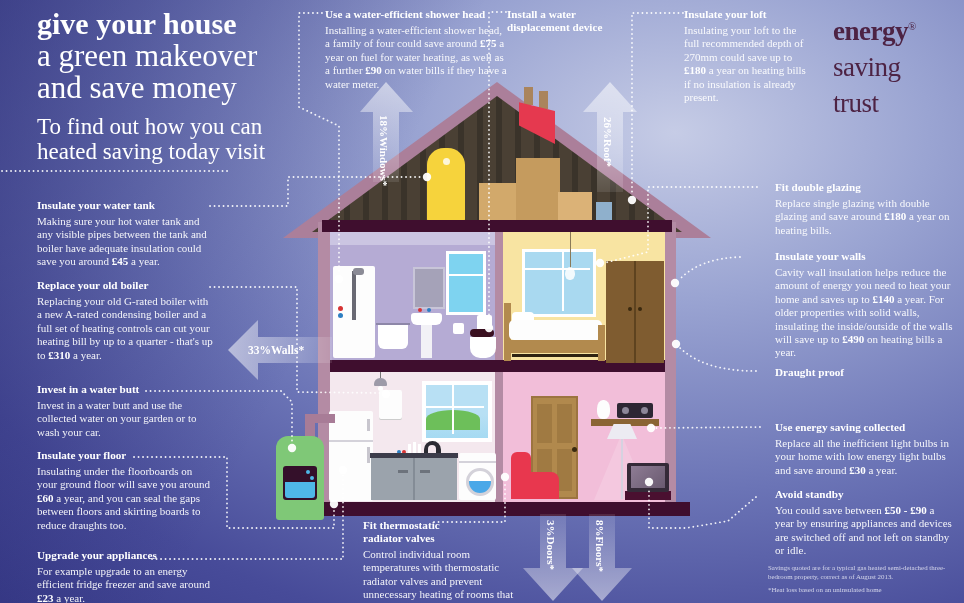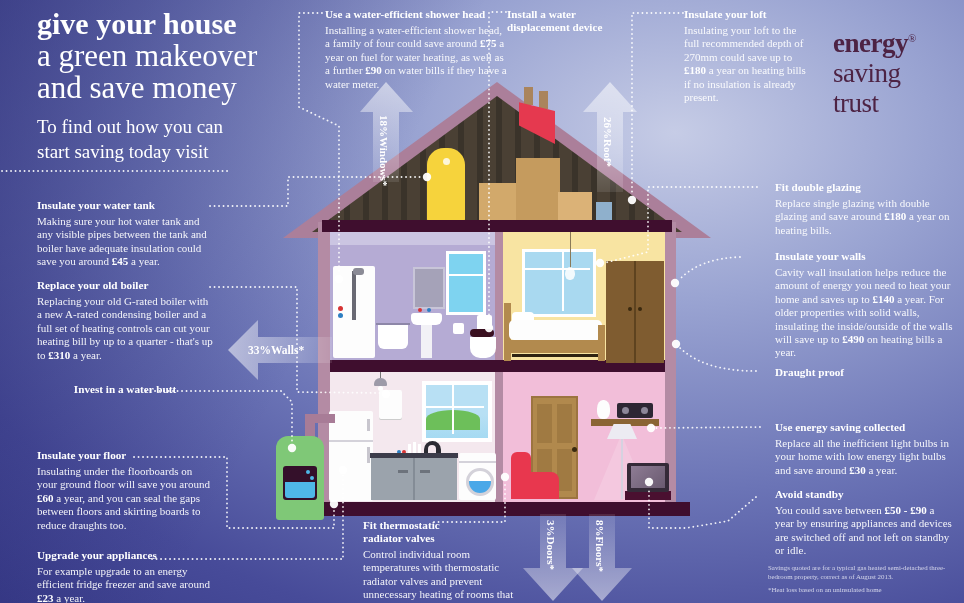--- a/index.html
+++ b/index.html
@@ -7,50 +7,50 @@
     position:relative;width:964px;height:603px;overflow:hidden;
     font-family:Liberation Serif, serif;
     background:
       linear-gradient(118deg, rgba(35,35,105,.45) 0%, rgba(35,35,105,0) 38%),
       radial-gradient(ellipse 980px 640px at 70% 22%, #c6cce6 0%, #9aa4d2 26%, #6b74b6 56%, #474b99 82%, #393c8a 100%);
   }
   .abs{position:absolute;}
   
   .title-line1{font-size:30px;font-weight:700;color:#fff;line-height:32px;}
   .title-line2{font-size:31px;font-weight:400;color:#fff;line-height:32px;}
-  .intro{font-size:19px;color:#fff;line-height:25px;font-weight:400;}
+  .intro{font-size:23px;color:#fff;line-height:25px;font-weight:400;}
   .intro-url{font-size:20px;font-weight:700;color:#fff;line-height:27px;}
   
   .callout{color:#fff;}
   .callout .c-title{font-size:11.2px;font-weight:700;line-height:13px;margin:0 0 3px 0;}
   .callout .c-body{font-size:11px;font-weight:400;line-height:13.4px;color:rgba(255,255,255,.93);margin:0;}
   .callout .c-body b{font-weight:700;color:#fff;}
   .nowrap{white-space:nowrap;}
   
-  .logo{color:#4d2344;font-size:27px;line-height:30px;letter-spacing:-0.5px;margin-top:15px;}
+  .logo{color:#4d2344;font-size:27px;line-height:36px;letter-spacing:-0.5px;}
   .logo .l1{font-weight:700;}
   .logo sup{font-size:11px;}
   
   .footnote{font-size:6.9px;line-height:9px;color:rgba(230,232,245,.85);}
   .footnote p{margin:0 0 4px 0;}
   .svg-overlay{position:absolute;left:0;top:0;pointer-events:none;}
 </style>
 </head>
 <body>
 
 <div class="canvas">
 
   <div class="abs" style="left:37px;top:8px;">
     <div class="title-line1">give your house</div>
     <div class="title-line2">a green makeover</div>
     <div class="title-line2">and save money</div>
   </div>
   <div class="abs" style="left:37px;top:114px;">
     <div class="intro">To find out how you can</div>
-    <div class="intro">start saving today visit</div>
+    <div class="intro">heated saving today visit</div>
   </div>
 
   <div class="abs logo" style="left:833px;top:8px;">
     <div><span class="l1">energy</span><sup>®</sup></div>
     <div>saving</div>
     <div>trust</div>
   </div>
 
   <div class="abs" style="left:283px;top:82px;width:428px;height:156px;background:#ab7f9a;clip-path:polygon(50% 0,0 100%,100% 100%);"></div>
   <div class="abs" style="left:312px;top:96px;width:370px;height:136px;background:repeating-linear-gradient(90deg,#4a4034 0 13px,#3a332a 13px 19px);clip-path:polygon(50% 0,0 100%,100% 100%);"></div>
@@ -172,22 +172,23 @@
   <div class="abs" style="left:310px;top:476px;width:4px;height:4px;background:#4fb8e8;border-radius:50%;"></div>
 
   <div class="abs callout" style="left:37px;top:199px;width:172px;">
     <p class="c-title">Insulate your water tank</p>
     <p class="c-body">Making sure your hot water tank and any visible pipes between the tank and boiler have adequate insulation could save you around <b>£45</b> a year.</p>
   </div>
   <div class="abs callout" style="left:37px;top:279px;width:176px;">
     <p class="c-title">Replace your old boiler</p>
     <p class="c-body">Replacing your old G-rated boiler with a new A-rated condensing boiler and a full set of heating controls can cut your heating bill by up to a quarter - that's up to <b>£310</b> a year.</p>
   </div>
-  <div class="abs callout" style="left:37px;top:383px;width:176px;text-align:center;">
+  <div class="abs callout" style="left:37px;top:383px;width:176px;">
     <p class="c-title">Invest in a water butt</p>
+    <p class="c-body">Invest in a water butt and use the collected water on your garden or to wash your car.</p>
   </div>
   <div class="abs callout" style="left:37px;top:449px;width:176px;">
     <p class="c-title">Insulate your floor</p>
     <p class="c-body">Insulating under the floorboards on your ground floor will save you around <b>£60</b> a year, and you can seal the gaps between floors and skirting boards to reduce draughts too.</p>
   </div>
   <div class="abs callout" style="left:37px;top:549px;width:180px;">
     <p class="c-title">Upgrade your appliances</p>
     <p class="c-body">For example upgrade to an energy efficient fridge freezer and save around <b>£23</b> a year.</p>
   </div>
 

